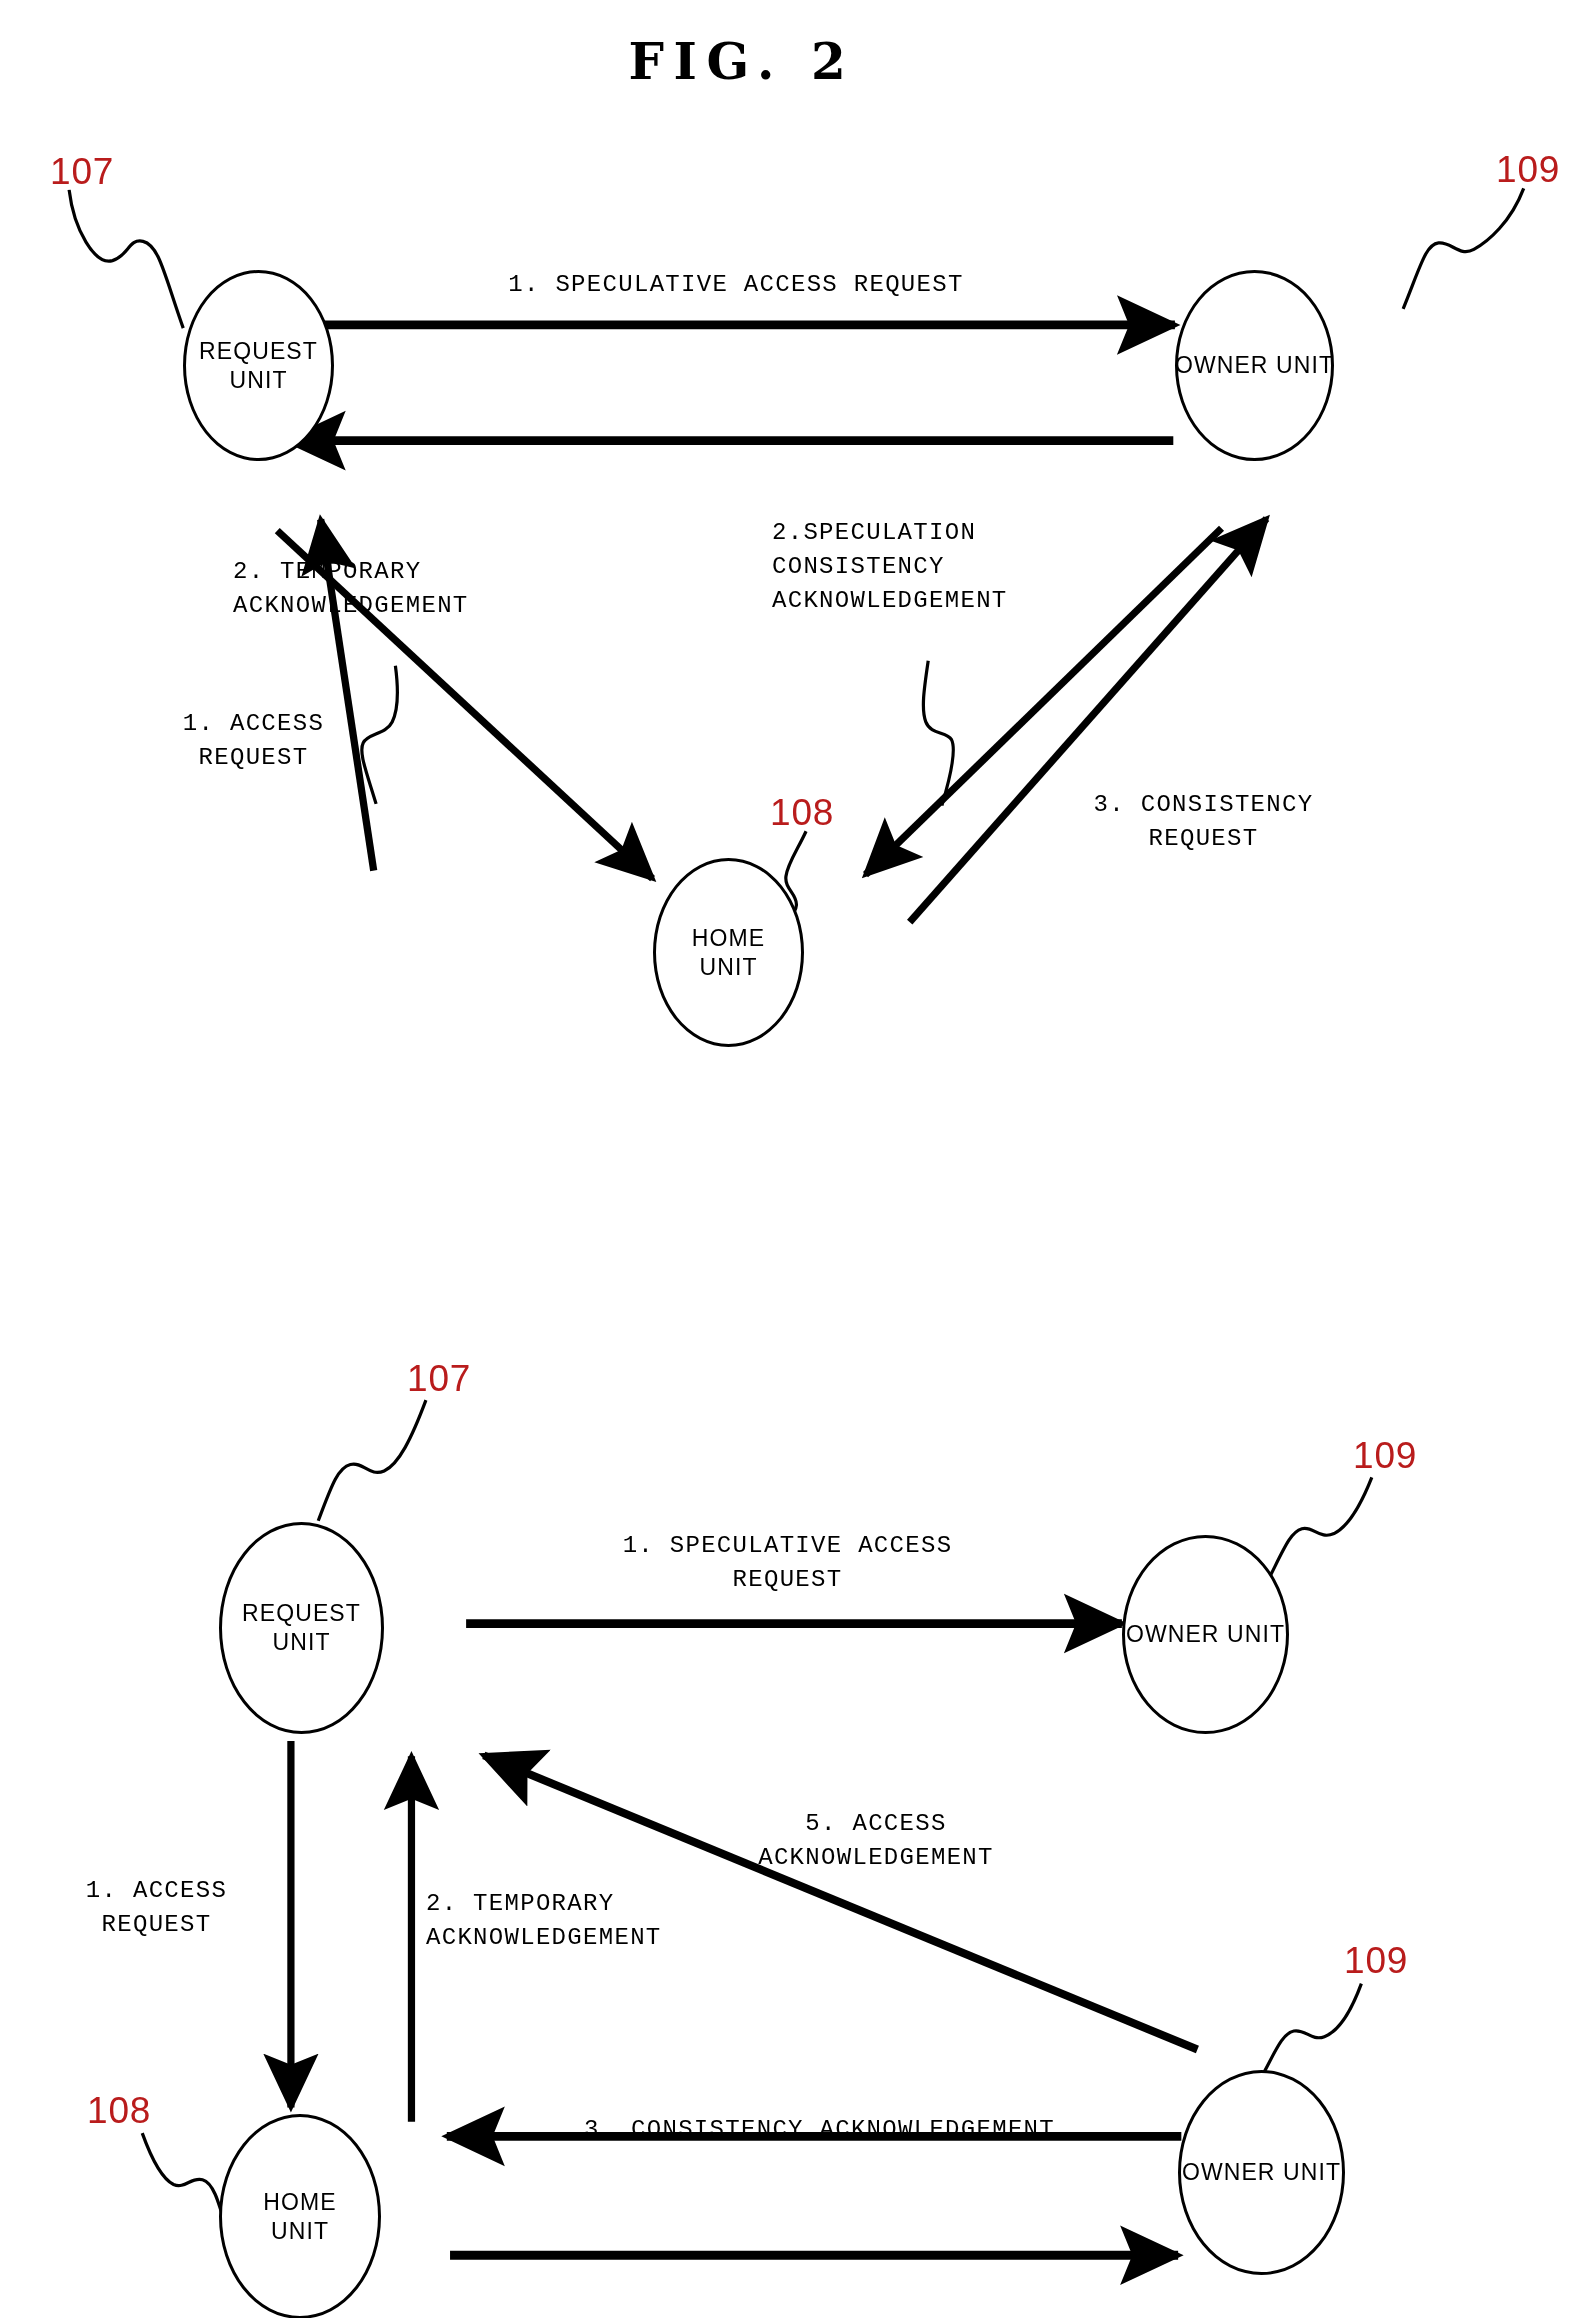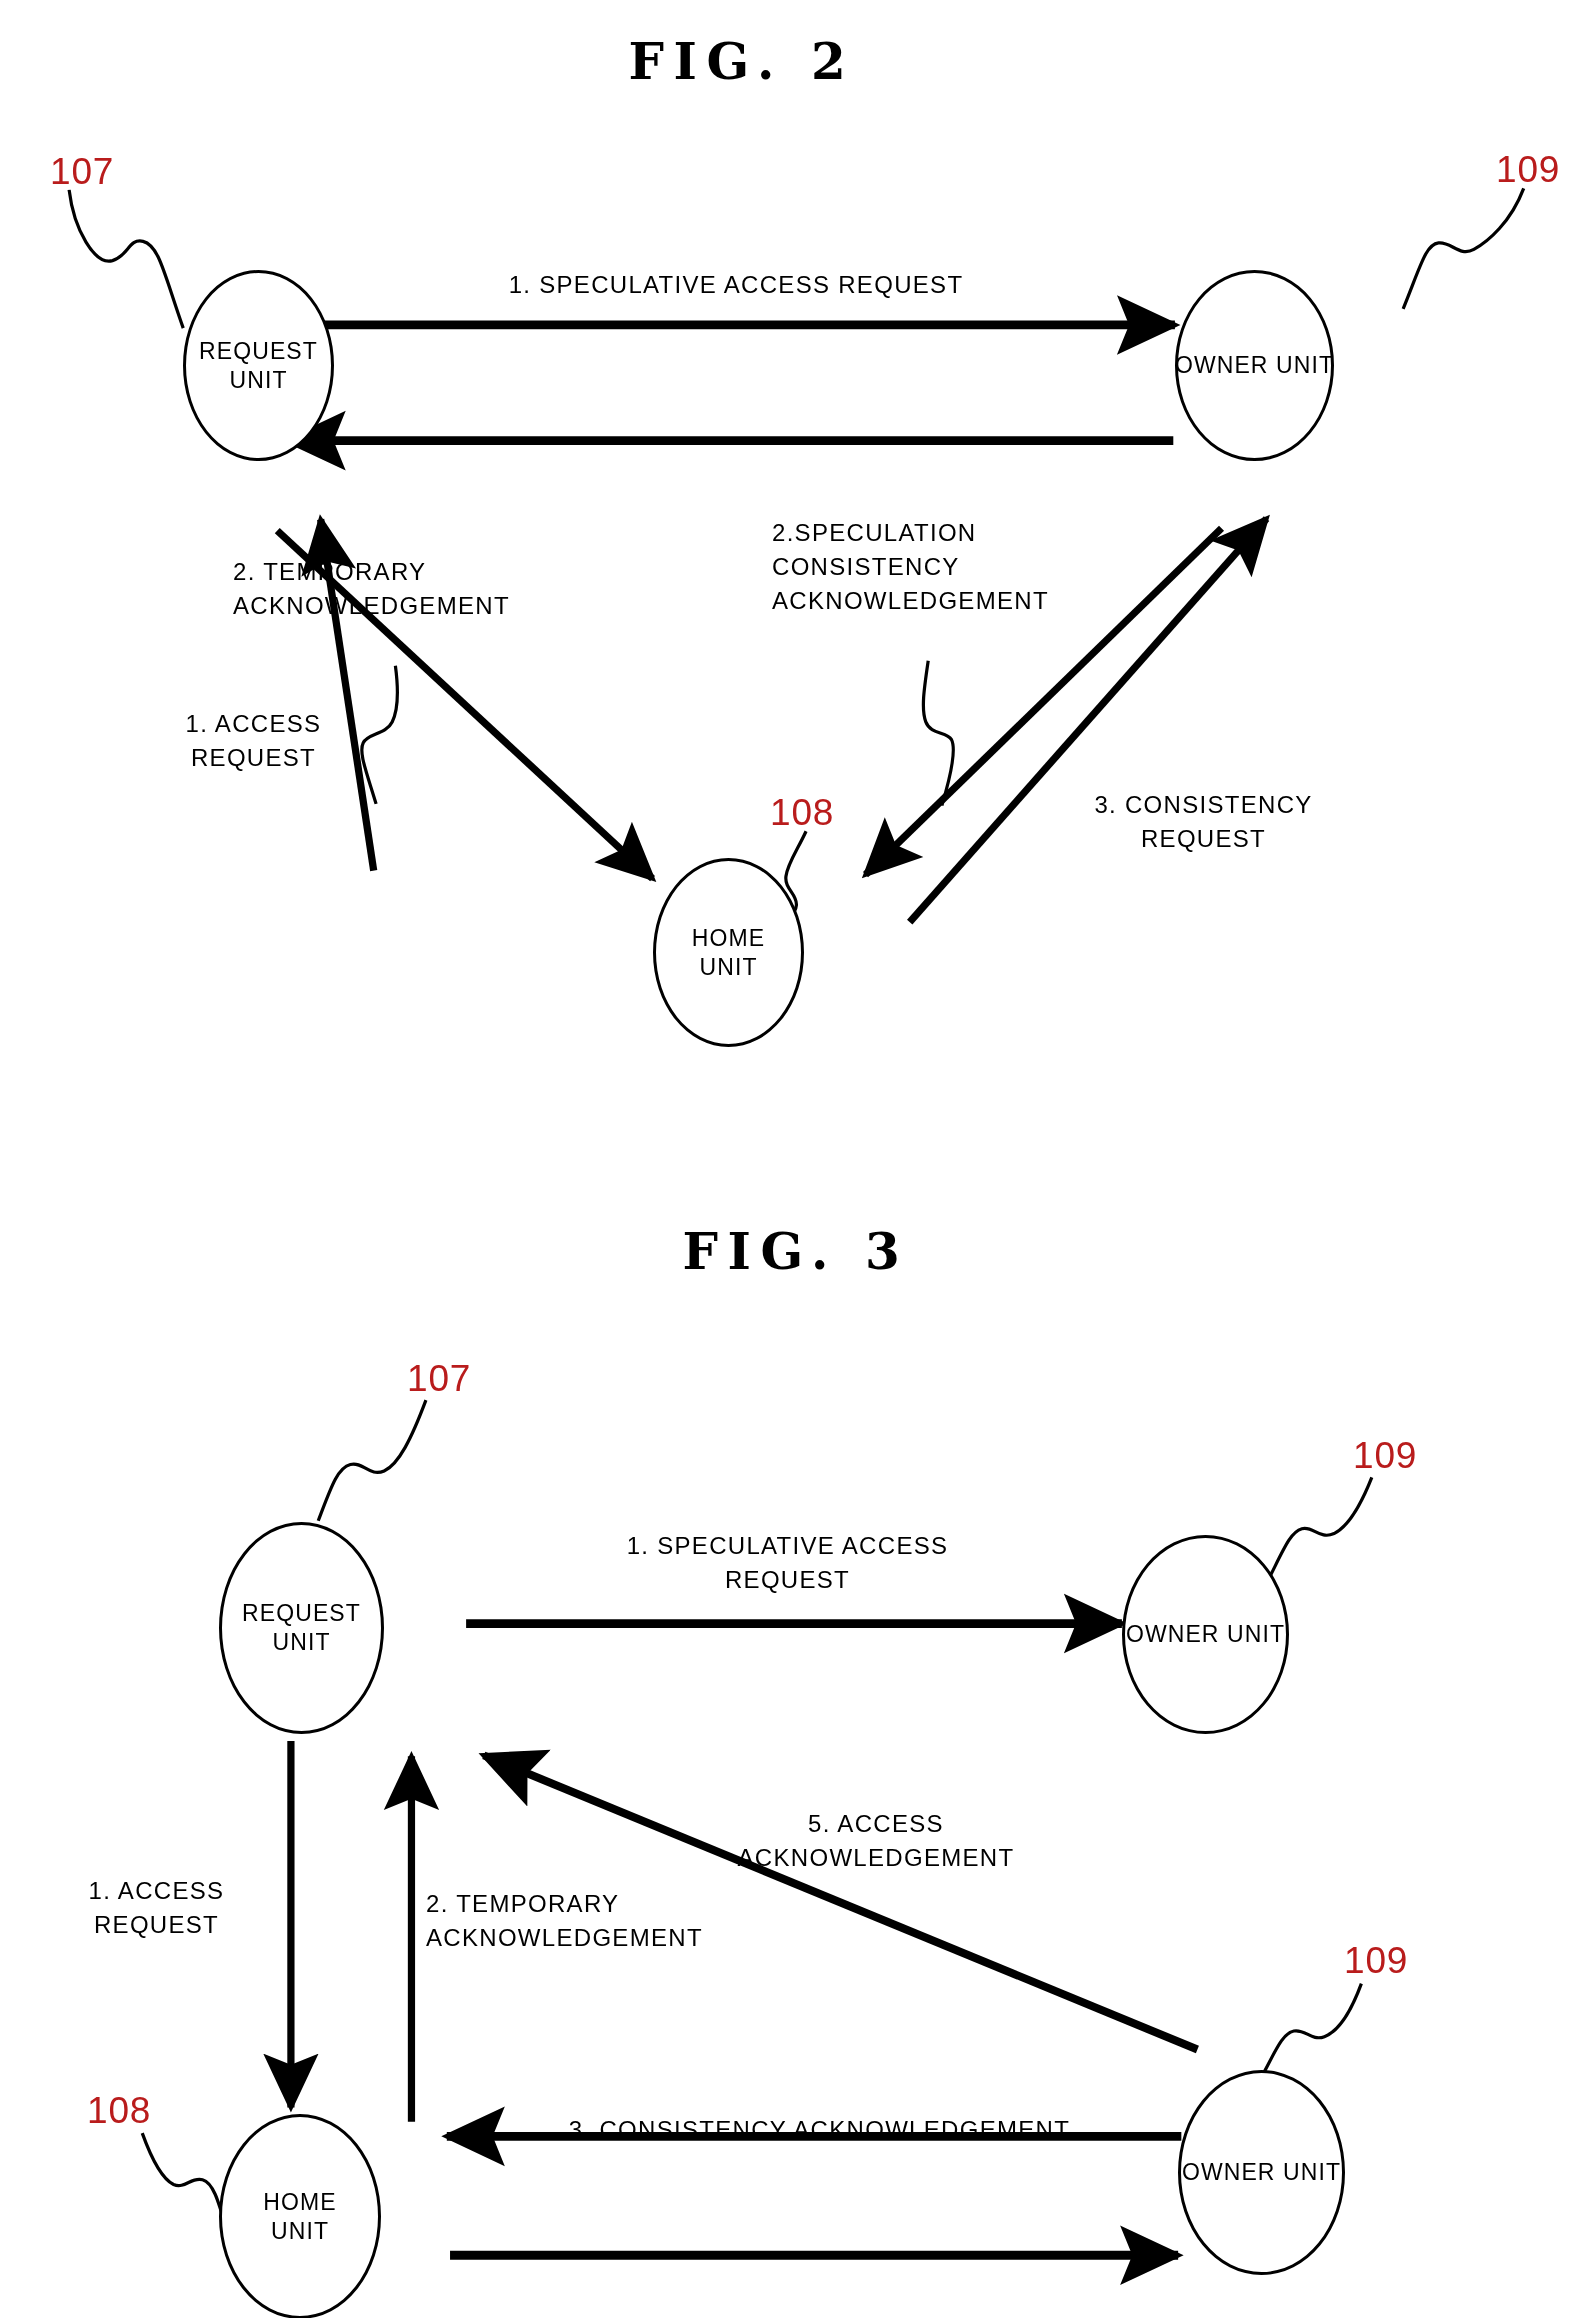--- a/index.html
+++ b/index.html
@@ -31,21 +31,21 @@
   .node span{display:block;}
 
   .ref{
     position:absolute;
     font-family:"Liberation Sans", sans-serif;
     font-size:37px;letter-spacing:0.8px;color:#b91c1c;white-space:nowrap;
   }
 
   .lbl{
     position:absolute;
-    font-family:Liberation Sans, sans-serif;
+    font-family:Liberation Mono, monospace;
     font-size:24px;letter-spacing:1.3px;line-height:1.42;
     color:#000;white-space:nowrap;
   }
   .lbl.c{text-align:center;}
   .lbl.l{text-align:left;}
 </style>
 </head>
 <body>
 
 <div class="sheet">
@@ -116,21 +116,20 @@
     <span>2.SPECULATION</span><br>
     <span>CONSISTENCY</span><br>
     <span>ACKNOWLEDGEMENT</span>
   </div>
 
   <div class="lbl c" style="left:1059px;top:788px;width:289px;">
     <span>3.  CONSISTENCY</span><br>
     <span>REQUEST</span>
   </div>
 
-  <div class="fig-title" style="left:0;top:1222px;width:1592px;">FIG.  3</div>
 
   <svg class="layer" viewBox="0 0 1981 2885">
 
     <line x1="580" y1="2020" x2="1396" y2="2020" stroke="#000" stroke-width="11" marker-end="url(#ah)"></line>
 
     <line x1="362" y1="2166" x2="362" y2="2622" stroke="#000" stroke-width="9" marker-end="url(#ahs)"></line>
 
     <line x1="512" y1="2640" x2="512" y2="2185" stroke="#000" stroke-width="9" marker-end="url(#ahs)"></line>
 
     <line x1="1490" y1="2550" x2="602" y2="2184" stroke="#000" stroke-width="10" marker-end="url(#ahs)"></line>

